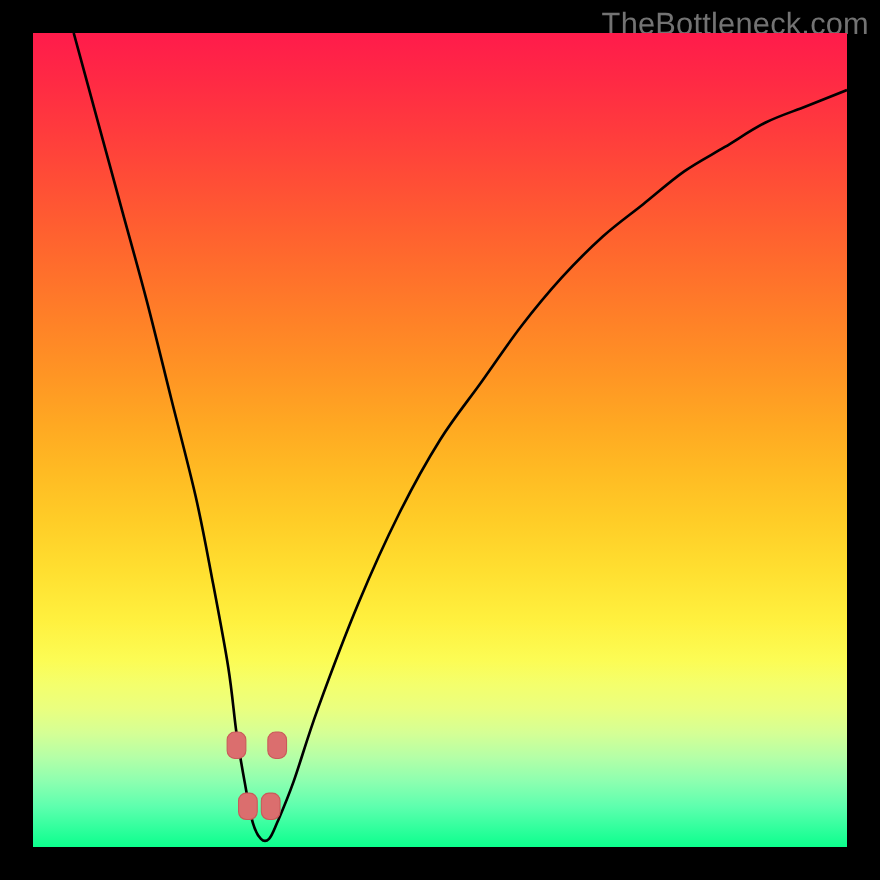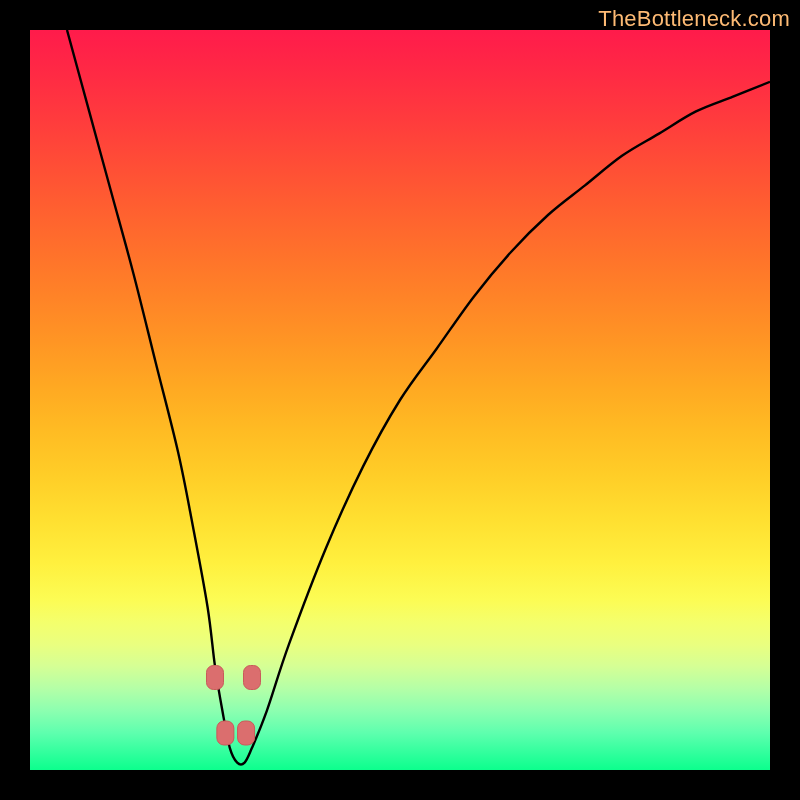--- a/index.html
+++ b/index.html
@@ -52,22 +52,22 @@
       #8cffb0 92%,
       #5effae 95%,
       #2cff9b 98%,
       #0cff8d 100%
     );
   }
   .watermark {
     position: absolute;
     top: 6px;
     right: 10px;
-    color: #fdba74;
-    font-size: 22px;
+    color: #737373;
+    font-size: 28px;
     font-weight: 500;
     letter-spacing: 0.2px;
   }
   svg.curves {
     position: absolute;
     inset: 0;
   }
 </style>
 </head>
 <body>

